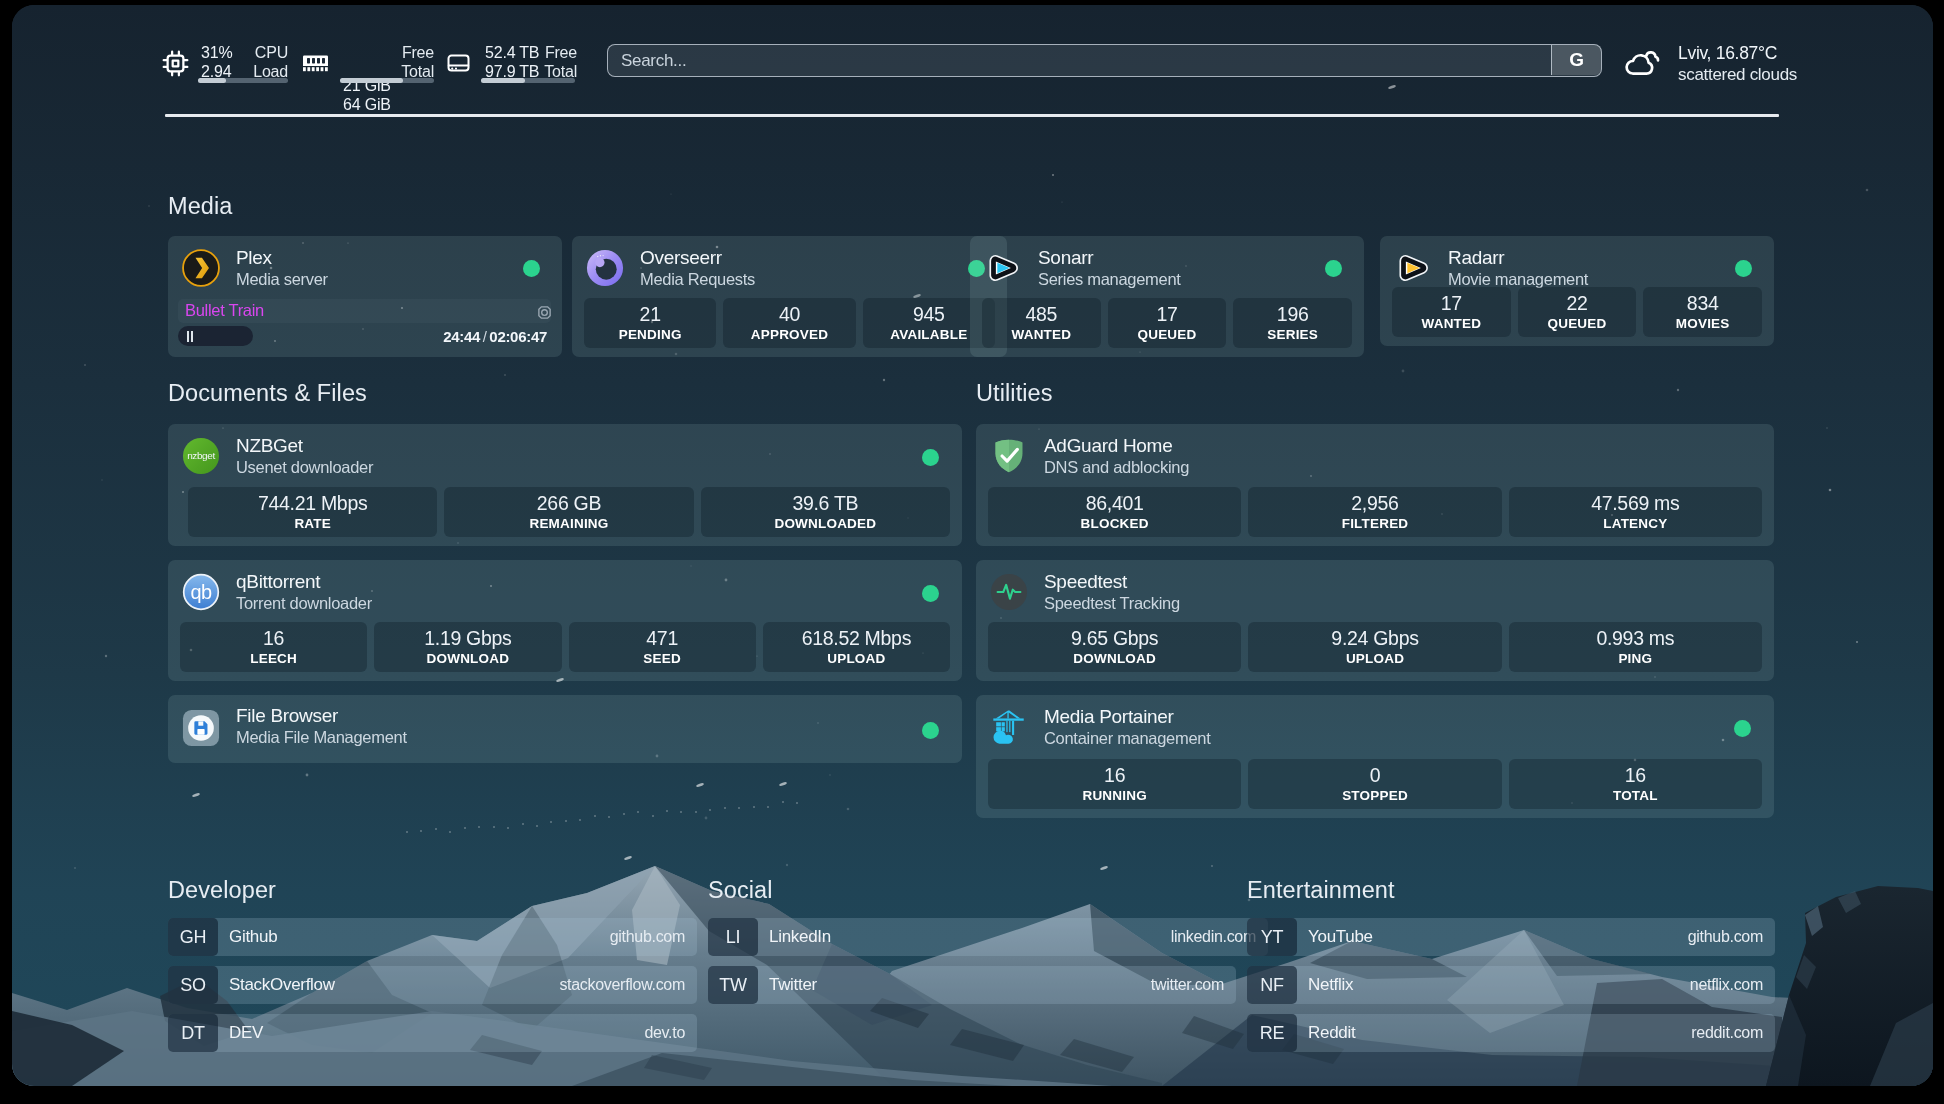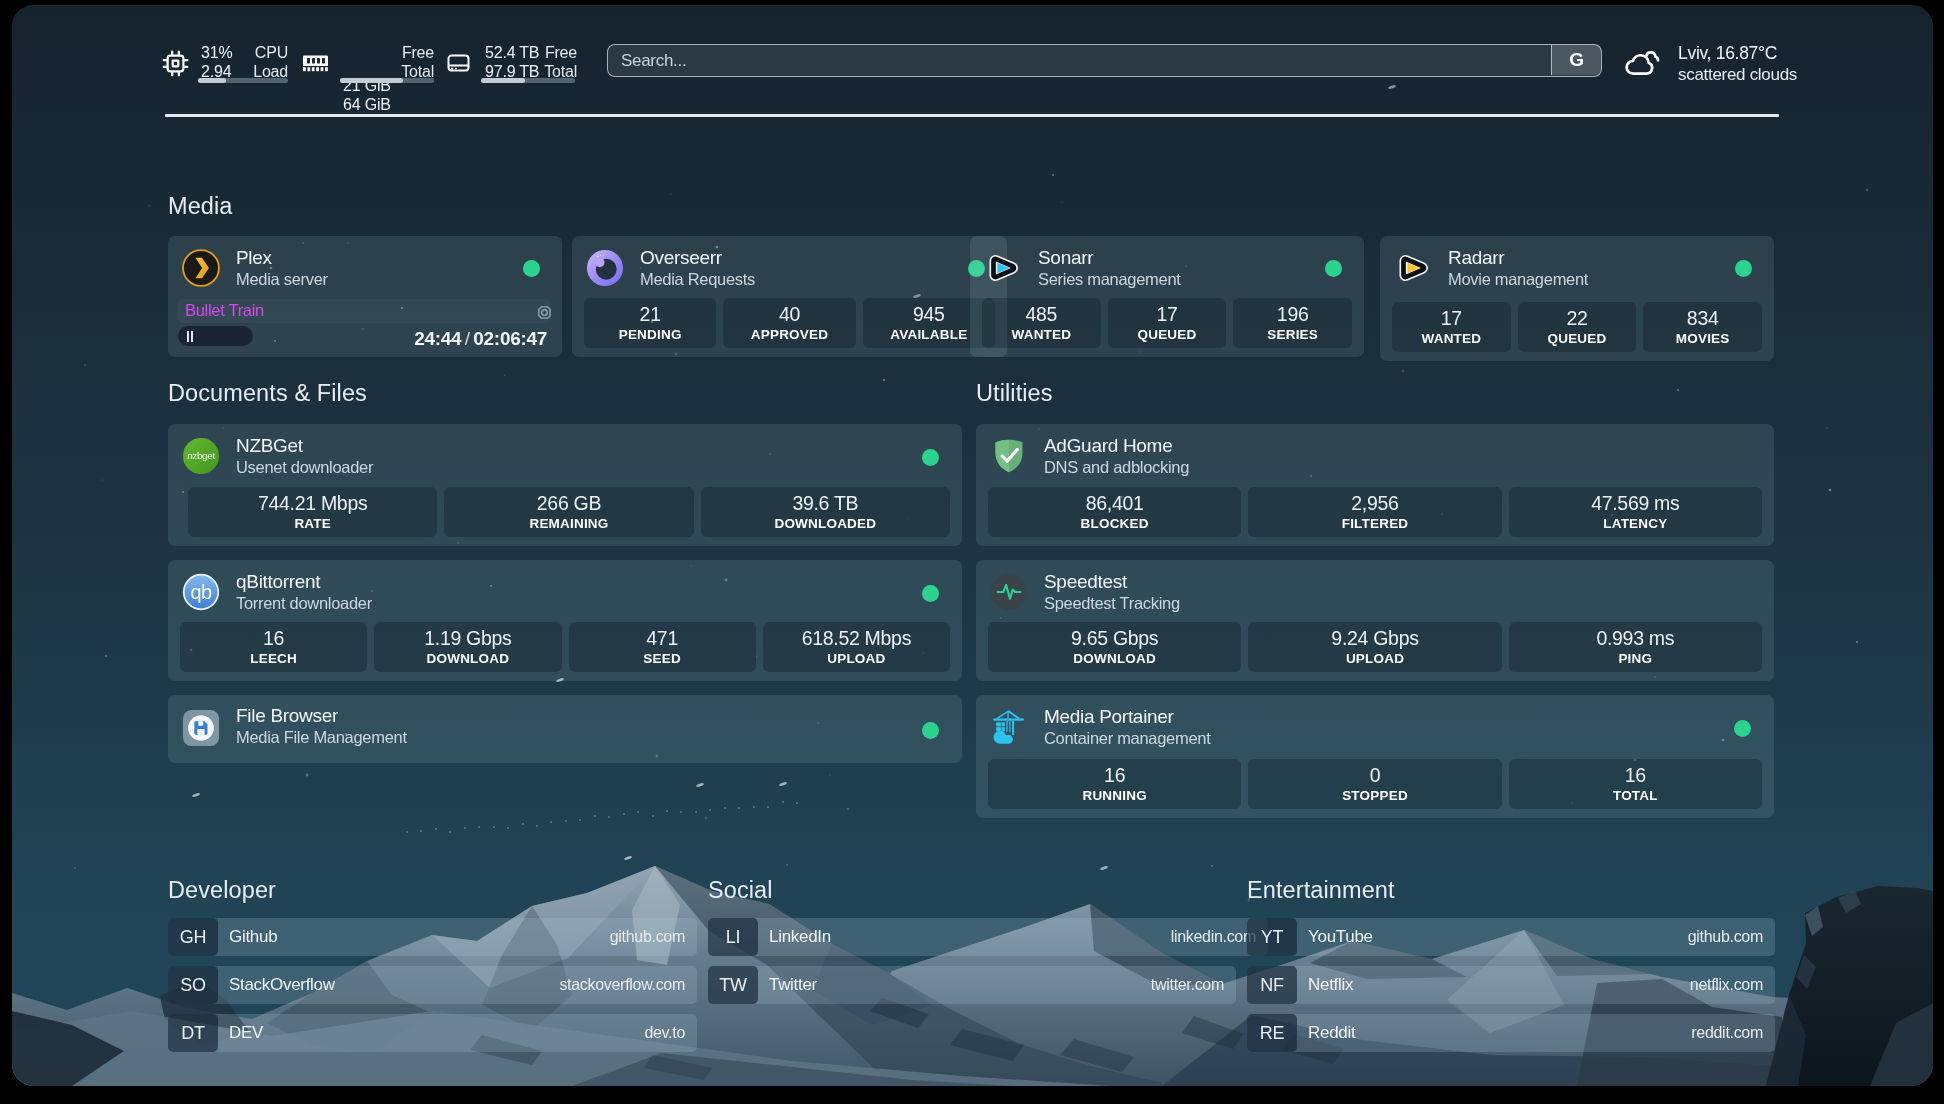--- a/index.html
+++ b/index.html
@@ -279,21 +279,21 @@
       <div class="abs" style="left:10px;top:63px;width:373px;height:24px;background:rgba(215,235,245,0.04);border-radius:5px;"></div>
       <div class="abs" style="left:17px;top:65px;font-size:16.5px;color:#d946ef;">Bullet Train</div>
       <svg class="abs" style="left:369px;top:69px;" width="15" height="15" viewBox="0 0 24 24" fill="none" stroke="#9aa7b2" stroke-width="2.2">
         <path d="M7 3h10l4 4v10l-4 4H7l-4-4V7Z"></path>
             <circle cx="12" cy="12" r="4.5"></circle>
       </svg>
       <div class="abs" style="left:10px;top:90px;width:75px;height:20px;background:#1b2433;border-radius:10px;">
         <div class="abs" style="left:8.5px;top:4.5px;width:2.3px;height:11px;background:#dfe6ec;"></div>
         <div class="abs" style="left:13px;top:4.5px;width:2.3px;height:11px;background:#dfe6ec;"></div>
       </div>
-      <div class="abs" style="right:15px;top:92px;font-size:19px;font-weight:700;color:#f2f6fa;">24:44 <span style="font-weight:400;color:#cfd8e0;">/</span> 02:06:47</div>
+      <div class="abs" style="right:15px;top:92px;font-size:15px;font-weight:700;color:#f2f6fa;">24:44 <span style="font-weight:400;color:#cfd8e0;">/</span> 02:06:47</div>
     </div>
 
     <div class="card" style="left:560px;top:231px;width:435px;height:121px;">
       <svg class="icon40" viewBox="0 0 40 40">
         <defs>
               <linearGradient id="ovg" x1="0" y1="0" x2="1" y2="1">
           <stop offset="0" stop-color="#cdbcf7"></stop>
                 <stop offset="0.5" stop-color="#9b8bf3"></stop>
                 <stop offset="1" stop-color="#7a6cf0"></stop>
         </linearGradient>
@@ -343,21 +343,21 @@
               <div class="v">17</div>
               <div class="l">QUEUED</div>
             </div>
         <div class="sb">
               <div class="v">196</div>
               <div class="l">SERIES</div>
             </div>
       </div>
     </div>
 
-    <div class="card" style="left:1368px;top:231px;width:394px;height:125px;">
+    <div class="card" style="left:1368px;top:231px;width:394px;height:110px;">
       <svg class="icon40" viewBox="0 0 40 40">
         <path d="M12 12.5 L29.5 20 L12 27.5 Z" fill="#f2f5f8" stroke="#f2f5f8" stroke-width="12.5" stroke-linejoin="round"></path>
         <path d="M12 12.5 L29.5 20 L12 27.5 Z" fill="#0d1117" stroke="#0d1117" stroke-width="9" stroke-linejoin="round"></path>
         <path d="M12.5 13.2 L28.3 20 L12.5 26.8 Z" fill="#fff"></path>
         <path d="M14 14.5 L27 20 L14 25.5 Z" fill="#ffc230"></path>
       </svg>
       <div class="ctitle">Radarr</div>
           <div class="csub">Movie management</div>
       <div class="gdot" style="right:22px;top:24px;"></div>
       <div class="stats" style="bottom:9px;">

